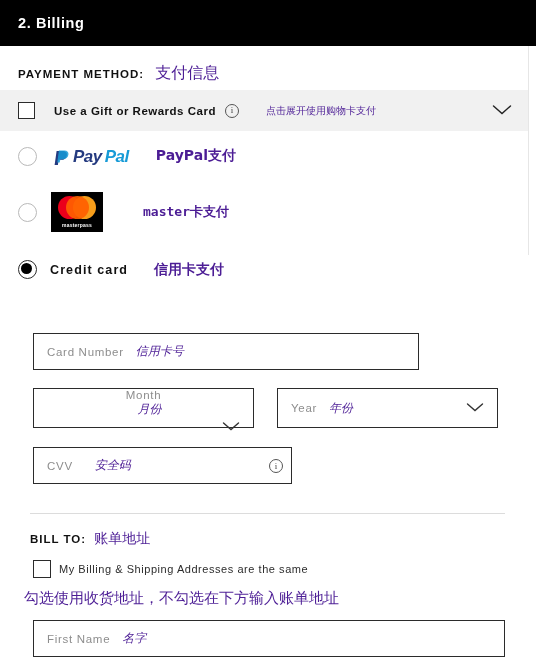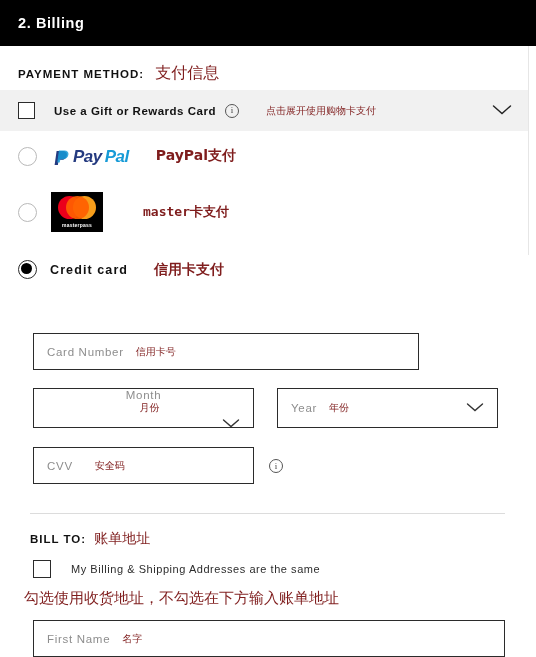--- a/index.html
+++ b/index.html
@@ -49,21 +49,21 @@
     padding: 17px 0 0 18px;
     gap: 11px;
   }
   .pm-label {
     font-size: 11.5px;
     font-weight: bold;
     letter-spacing: 1.0px;
     color: #111;
   }
   .ann {
-    color: #7f1d1d;
+    color: #4c1d95;
     font-family: "DejaVu Sans", sans-serif;
   }
 
   
   .gift-row {
     position: absolute;
     left: 0;
     top: 90px;
     width: 528px;
     height: 41px;
@@ -229,22 +229,23 @@
     padding: 0 13px;
   }
   .fld-ph {
     font-size: 11.5px;
     color: #8d8d8d;
     letter-spacing: 0.7px;
     white-space: nowrap;
   }
   .fld-ann {
     margin-left: 12px;
-    font-size: 10px;
-    white-space: nowrap;
+    font-size: 12px;
+    white-space: nowrap;
+    font-style: italic;
   }
   .fld .chev { margin-left: auto; }
 
   
   .hr {
     position: absolute;
     left: 30px;
     top: 513px;
     width: 475px;
     height: 1px;
@@ -275,21 +276,21 @@
   }
   .same-box {
     width: 18px;
     height: 18px;
     border: 1.2px solid #2b2b2b;
     background: #fff;
     box-sizing: border-box;
     flex: 0 0 auto;
   }
   .same-label {
-    margin-left: 20px;
+    margin-left: 8px;
     font-size: 11px;
     letter-spacing: 0.55px;
     color: #2c2c2c;
     white-space: nowrap;
   }
   .same-ann {
     position: absolute;
     left: 24px;
     top: 589px;
     font-size: 15px;
@@ -372,21 +373,21 @@
 <div class="fld" style="left:277px; top:388px; width:221px; height:40px;">
   <span class="fld-ph">Year</span>
   <span class="fld-ann ann">年份</span>
   <span class="chev">
     <svg width="18" height="11" viewBox="0 0 18 11" fill="none">
       <path d="M1.5 2 L9 8.6 L16.5 2" stroke="#333" stroke-width="1.4" fill="none" stroke-linecap="round"></path>
     </svg>
   </span>
 </div>
 
-<div class="fld" style="left:33px; top:447px; width:221px; height:37px;">
+<div class="fld" style="left:33px; top:447px; width:259px; height:37px;">
   <span class="fld-ph">CVV</span>
   <span class="fld-ann ann" style="margin-left:22px;">安全码</span>
 </div>
 <span class="info-icon" style="position:absolute; left:260px; top:459px;">i</span>
 
 <div class="hr"></div>
 
 <div class="billto-row">
   <span class="billto-label">BILL TO:</span>
   <span class="ann" style="font-size:14px;">账单地址</span>

